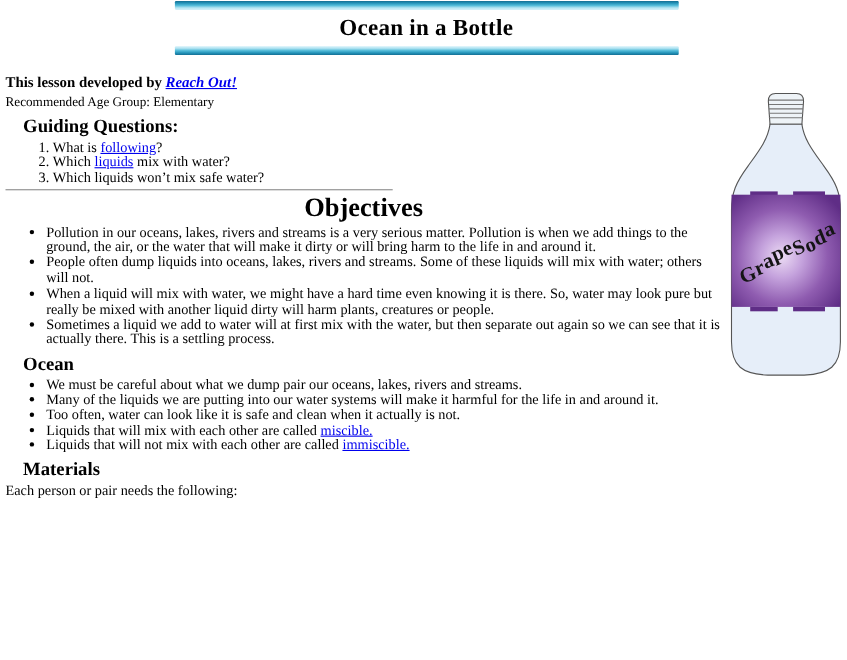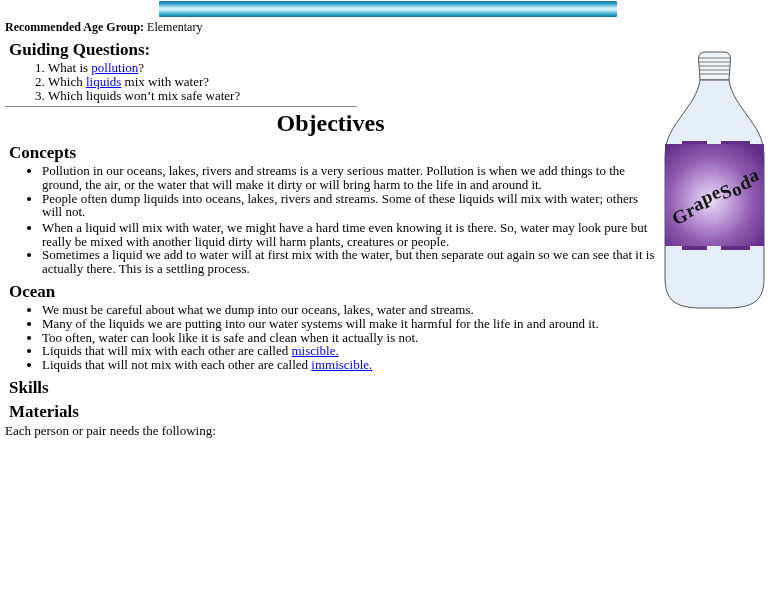--- a/index.html
+++ b/index.html
@@ -21,37 +21,38 @@
   }
 
   
   .bottle-float { float: right; width: 106px; height: 274px; margin: 32px 2px 6px 6px; }
 
   
   .developed { margin: 18px 0 0 0; font-weight: bold; font-size: 13.5px; }
   a { color: #0000ee; text-decoration: underline; }
   .developed a { font-style: italic; font-weight: bold; }
   .age-line { margin: 4px 0 0 0; font-size: 12px; }
-  .age-line .lbl { font-weight: bold; }
-  h2 { font-size: 17px; font-weight: bold; margin: 7px 0 3px 4px; }
+  .age-line .lbl { font-weight: normal; }
+  h2 { font-size: 17px; font-weight: bold; margin: 7px 0 3px 16px; }
   h1.objectives { font-size: 24px; font-weight: bold; text-align: center; margin: 4px 12px 2px 0; }
   ol.questions { margin: 2px 0 2px 0; padding-left: 43px; }
   ol.questions li { margin: 0; }
   hr.q-rule { width: 46%; margin: 4px 0 4px -2px; border: none; border-top: 1px solid #8a8a8a; }
   ul.bullets { margin: 2px 0 2px 0; padding-left: 37px; list-style-type: disc; }
   ul.bullets li { margin: 0; padding-right: 12px; }
   .materials-intro { margin: 3px 0 2px 0; }
 </style>
 </head>
 <body>
 
 <div class="page">
 
   <div class="header">
     <div class="bar bar-top"></div>
+    <div class="page-title">Ocean in a Bottle</div>
     <div class="bar bar-bottom"></div>
   </div>
 
   <div class="bottle-float">
     <svg width="106" height="274" viewBox="0 0 106 274" xmlns="http://www.w3.org/2000/svg">
       <defs>
         <radialGradient id="labelGrad" cx="46%" cy="55%" r="68%">
           <stop offset="0%" stop-color="#ecdcf4"></stop>
           <stop offset="28%" stop-color="#c5a3dd"></stop>
           <stop offset="62%" stop-color="#8f5cb0"></stop>
@@ -84,53 +85,52 @@
         <rect x="20" y="92" width="25" height="4" fill="#5f2d86"></rect>
         <rect x="59" y="92" width="29" height="4" fill="#5f2d86"></rect>
         <rect x="3" y="95" width="99" height="102" fill="url(#labelGrad)"></rect>
         <rect x="20" y="197" width="25" height="4" fill="#5f2d86"></rect>
         <rect x="59" y="197" width="29" height="4" fill="#5f2d86"></rect>
         <text transform="rotate(-22 52 152)" x="7" y="160" font-family="Liberation Serif, serif" font-size="19" font-weight="bold" fill="#141414" letter-spacing="0.5"><tspan dy="0">G</tspan><tspan dy="-2">r</tspan><tspan dy="-3">a</tspan><tspan dy="-3">p</tspan><tspan dy="-1">e</tspan><tspan dy="3">S</tspan><tspan dy="2">o</tspan><tspan dy="-3">d</tspan><tspan dy="-4">a</tspan></text>
       </g>
     </svg>
   </div>
 
+  <p class="developed"><span>This lesson developed by </span><a href="#">Reach Out!</a></p>
 
   <p class="age-line"><span class="lbl">Recommended Age Group:</span><span> Elementary</span></p>
 
   <h2>Guiding Questions:</h2>
 
   <ol class="questions">
-    <li><span>What is </span><a href="#">pollution</a><span>?</span></li>
+    <li><span>What is </span><a href="#">following</a><span>?</span></li>
     <li><span>Which </span><a href="#">liquids</a><span> mix with water?</span></li>
     <li><span>Which liquids won’t mix safe water?</span></li>
   </ol>
 
   <hr class="q-rule">
 
   <h1 class="objectives">Objectives</h1>
 
-  <h2>Concepts</h2>
   <ul class="bullets">
     <li>Pollution in our oceans, lakes, rivers and streams is a very serious matter. Pollution is when we add things to the ground, the air, or the water that will make it dirty or will bring harm to the life in and around it.</li>
     <li>People often dump liquids into oceans, lakes, rivers and streams. Some of these liquids will mix with water; others will not.</li>
   </ul>
 
   <ul class="bullets">
     <li>When a liquid will mix with water, we might have a hard time even knowing it is there. So, water may look pure but really be mixed with another liquid dirty will harm plants, creatures or people.</li>
     <li>Sometimes a liquid we add to water will at first mix with the water, but then separate out again so we can see that it is actually there. This is a settling process.</li>
   </ul>
 
   <h2>Ocean</h2>
   <ul class="bullets">
-    <li>We must be careful about what we dump into our oceans, lakes, water and streams.</li>
+    <li>We must be careful about what we dump pair our oceans, lakes, rivers and streams.</li>
     <li>Many of the liquids we are putting into our water systems will make it harmful for the life in and around it.</li>
     <li>Too often, water can look like it is safe and clean when it actually is not.</li>
     <li><span>Liquids that will mix with each other are called </span><a href="#">miscible.</a></li>
     <li><span>Liquids that will not mix with each other are called </span><a href="#">immiscible.</a></li>
   </ul>
 
-  <h2>Skills</h2>
 
   <h2>Materials</h2>
   <p class="materials-intro">Each person or pair needs the following:</p>
 
 </div>
 
 </body></html>

